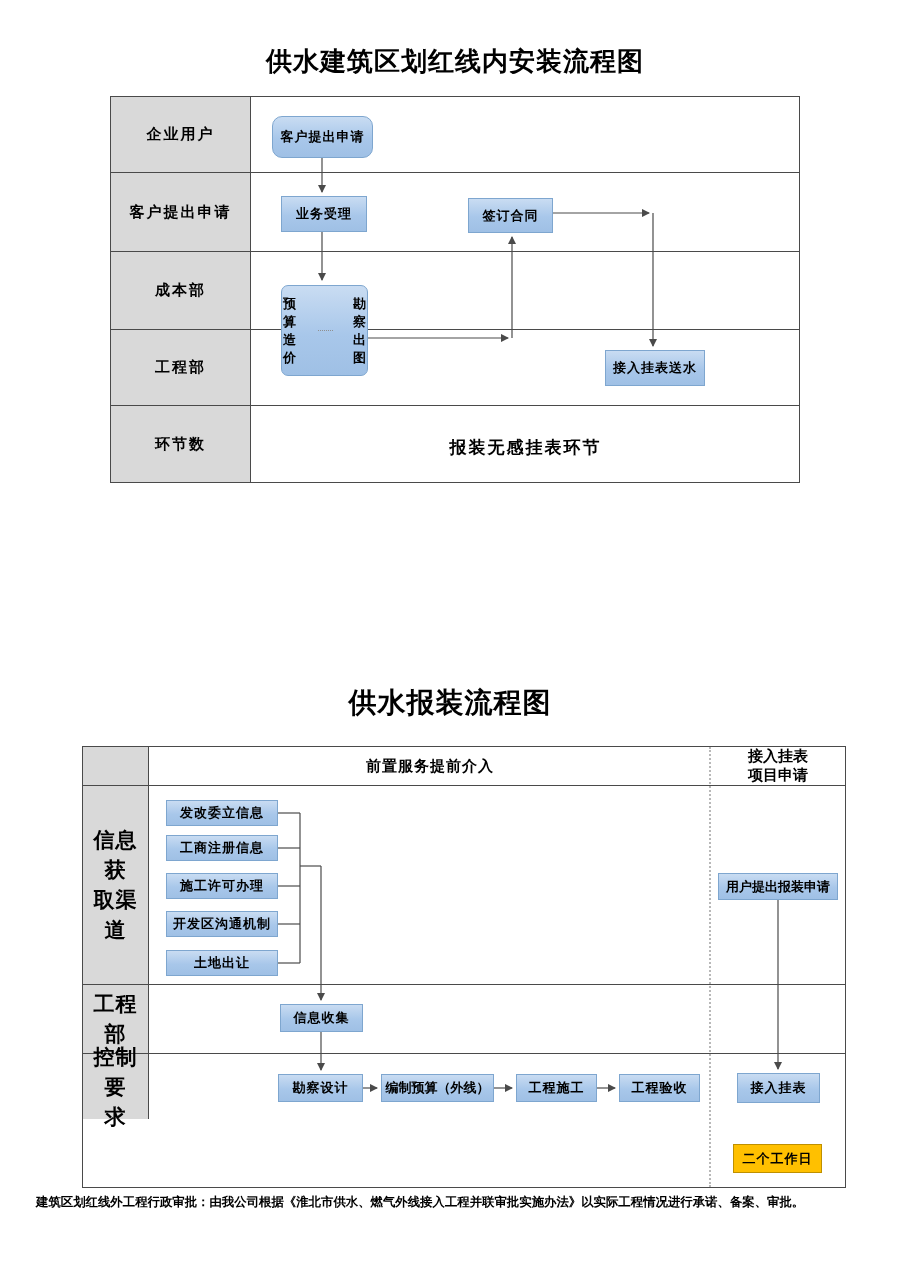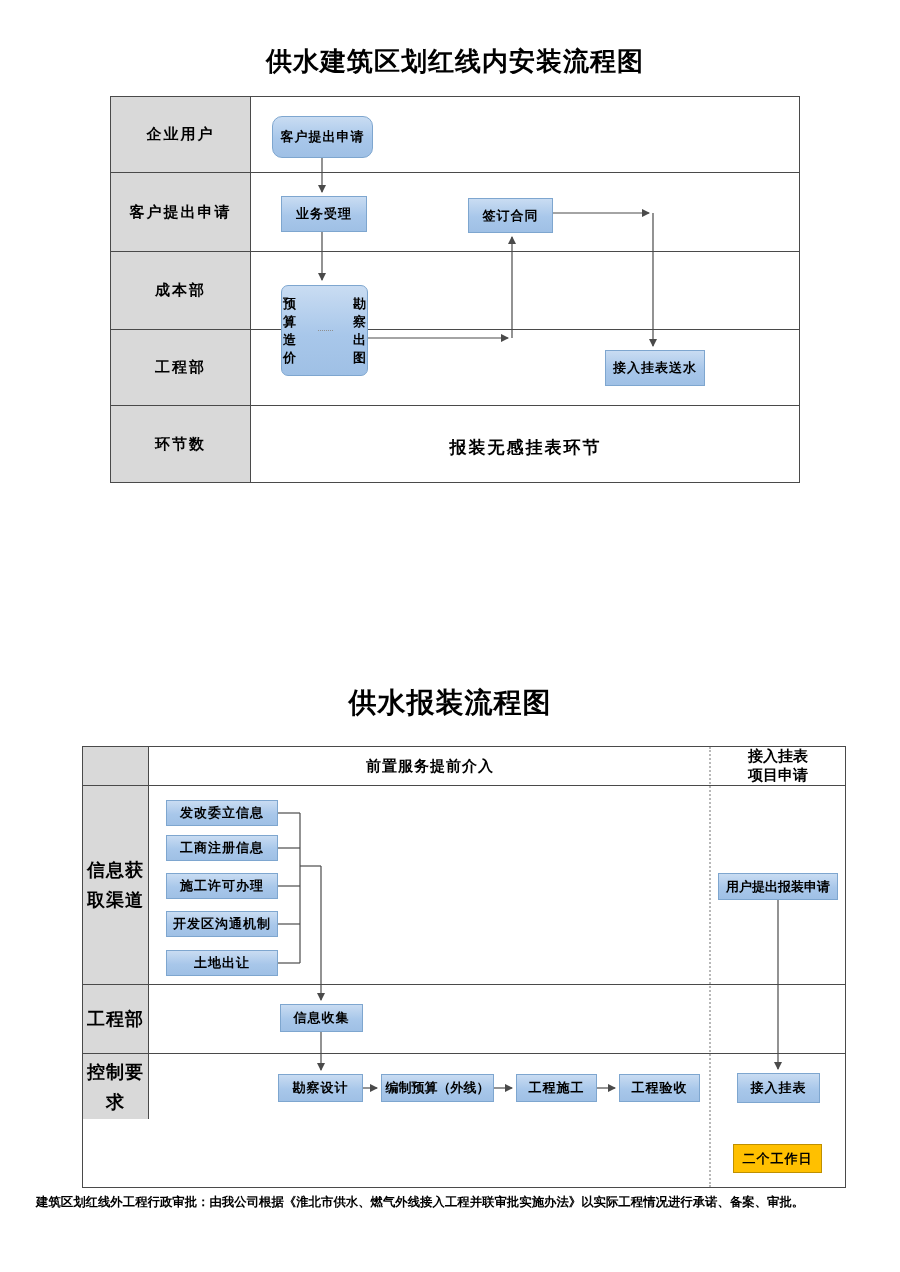--- a/index.html
+++ b/index.html
@@ -14,21 +14,21 @@
 
   .tbl { position:absolute; box-sizing:border-box; border:1px solid #4a4a4a; }
   .lane { position:relative; box-sizing:border-box; border-bottom:1px solid #4a4a4a; display:flex; }
   .lane.last { border-bottom:none; }
   .lane-label {
     box-sizing:border-box; background:#d9d9d9; border-right:1px solid #4a4a4a;
     display:flex; align-items:center; justify-content:center; text-align:center;
     white-space:pre-line;
   }
   .t1 .lane-label { width:140px; font-size:15px; letter-spacing:2px; }
-  .t2 .lane-label { width:66px; font-size:18px; line-height:30px; letter-spacing:1px; }
+  .t2 .lane-label { width:66px; font-size:21px; line-height:30px; letter-spacing:1px; }
   .lane-content { flex:1; position:relative; }
 
   .t2-header { display:flex; box-sizing:border-box; border-bottom:1px solid #4a4a4a; }
   .t2-header .corner { width:66px; box-sizing:border-box; background:#d9d9d9; border-right:1px solid #4a4a4a; }
   .t2-header .mid { flex:1; display:flex; align-items:center; justify-content:center; font-size:15px; letter-spacing:1px; }
   .t2-header .right { width:134px; display:flex; align-items:center; justify-content:center;
     text-align:center; font-size:15px; line-height:19px; white-space:pre-line; }
 
   .dash-divider { position:absolute; width:0; border-left:2px dotted #b8b8b8; }
 

